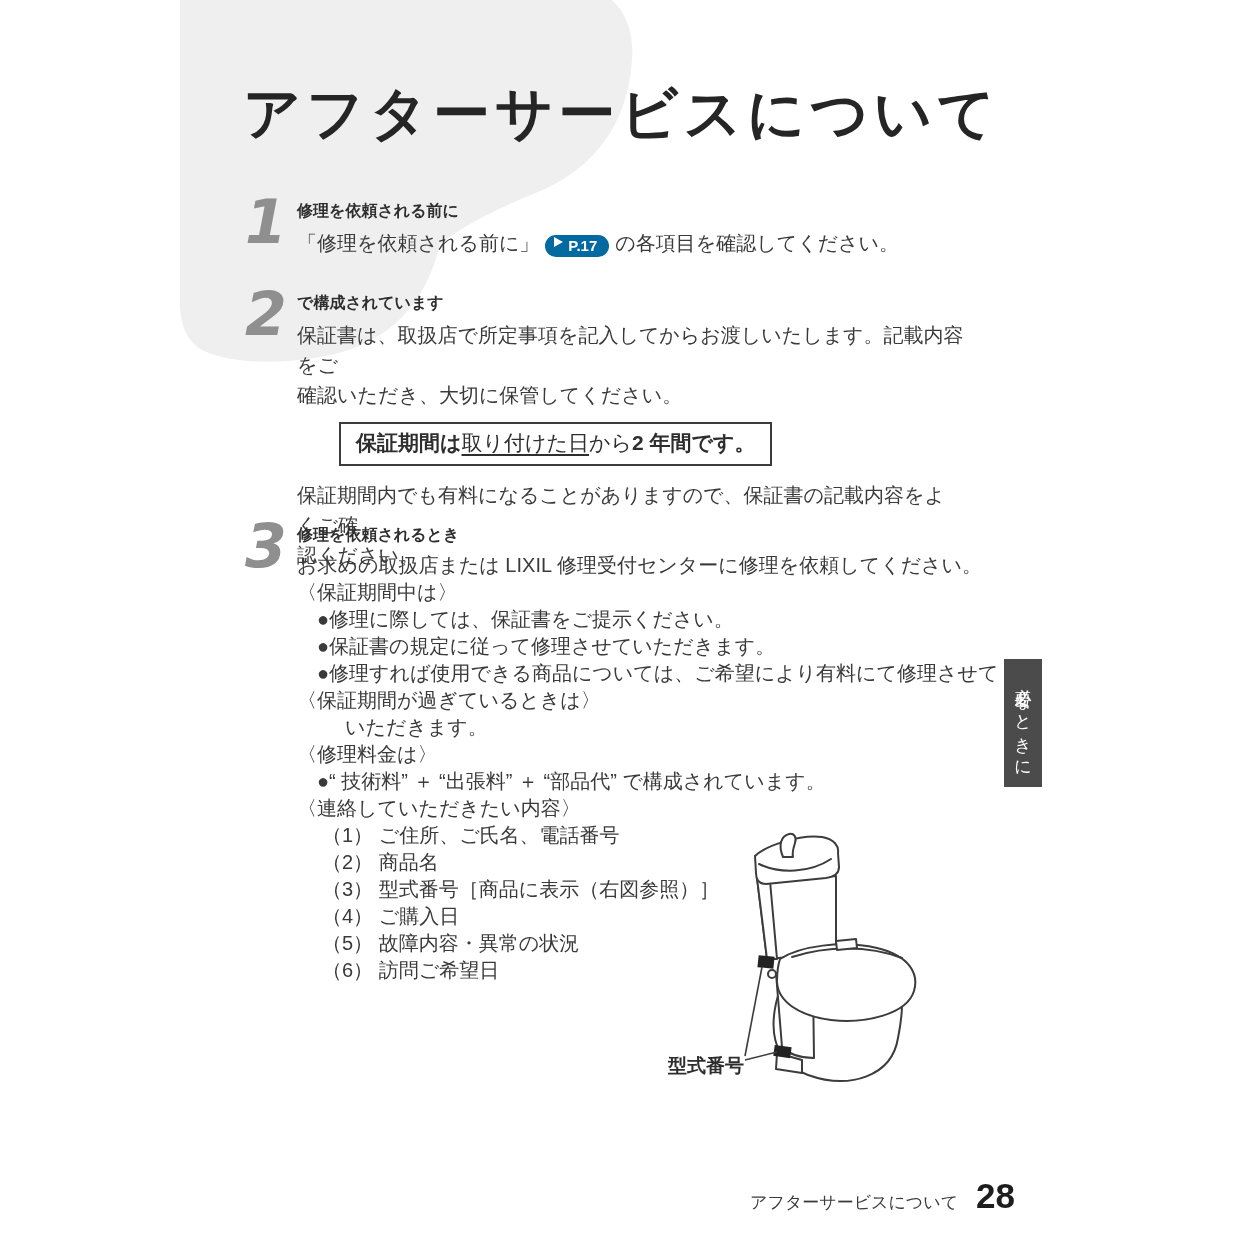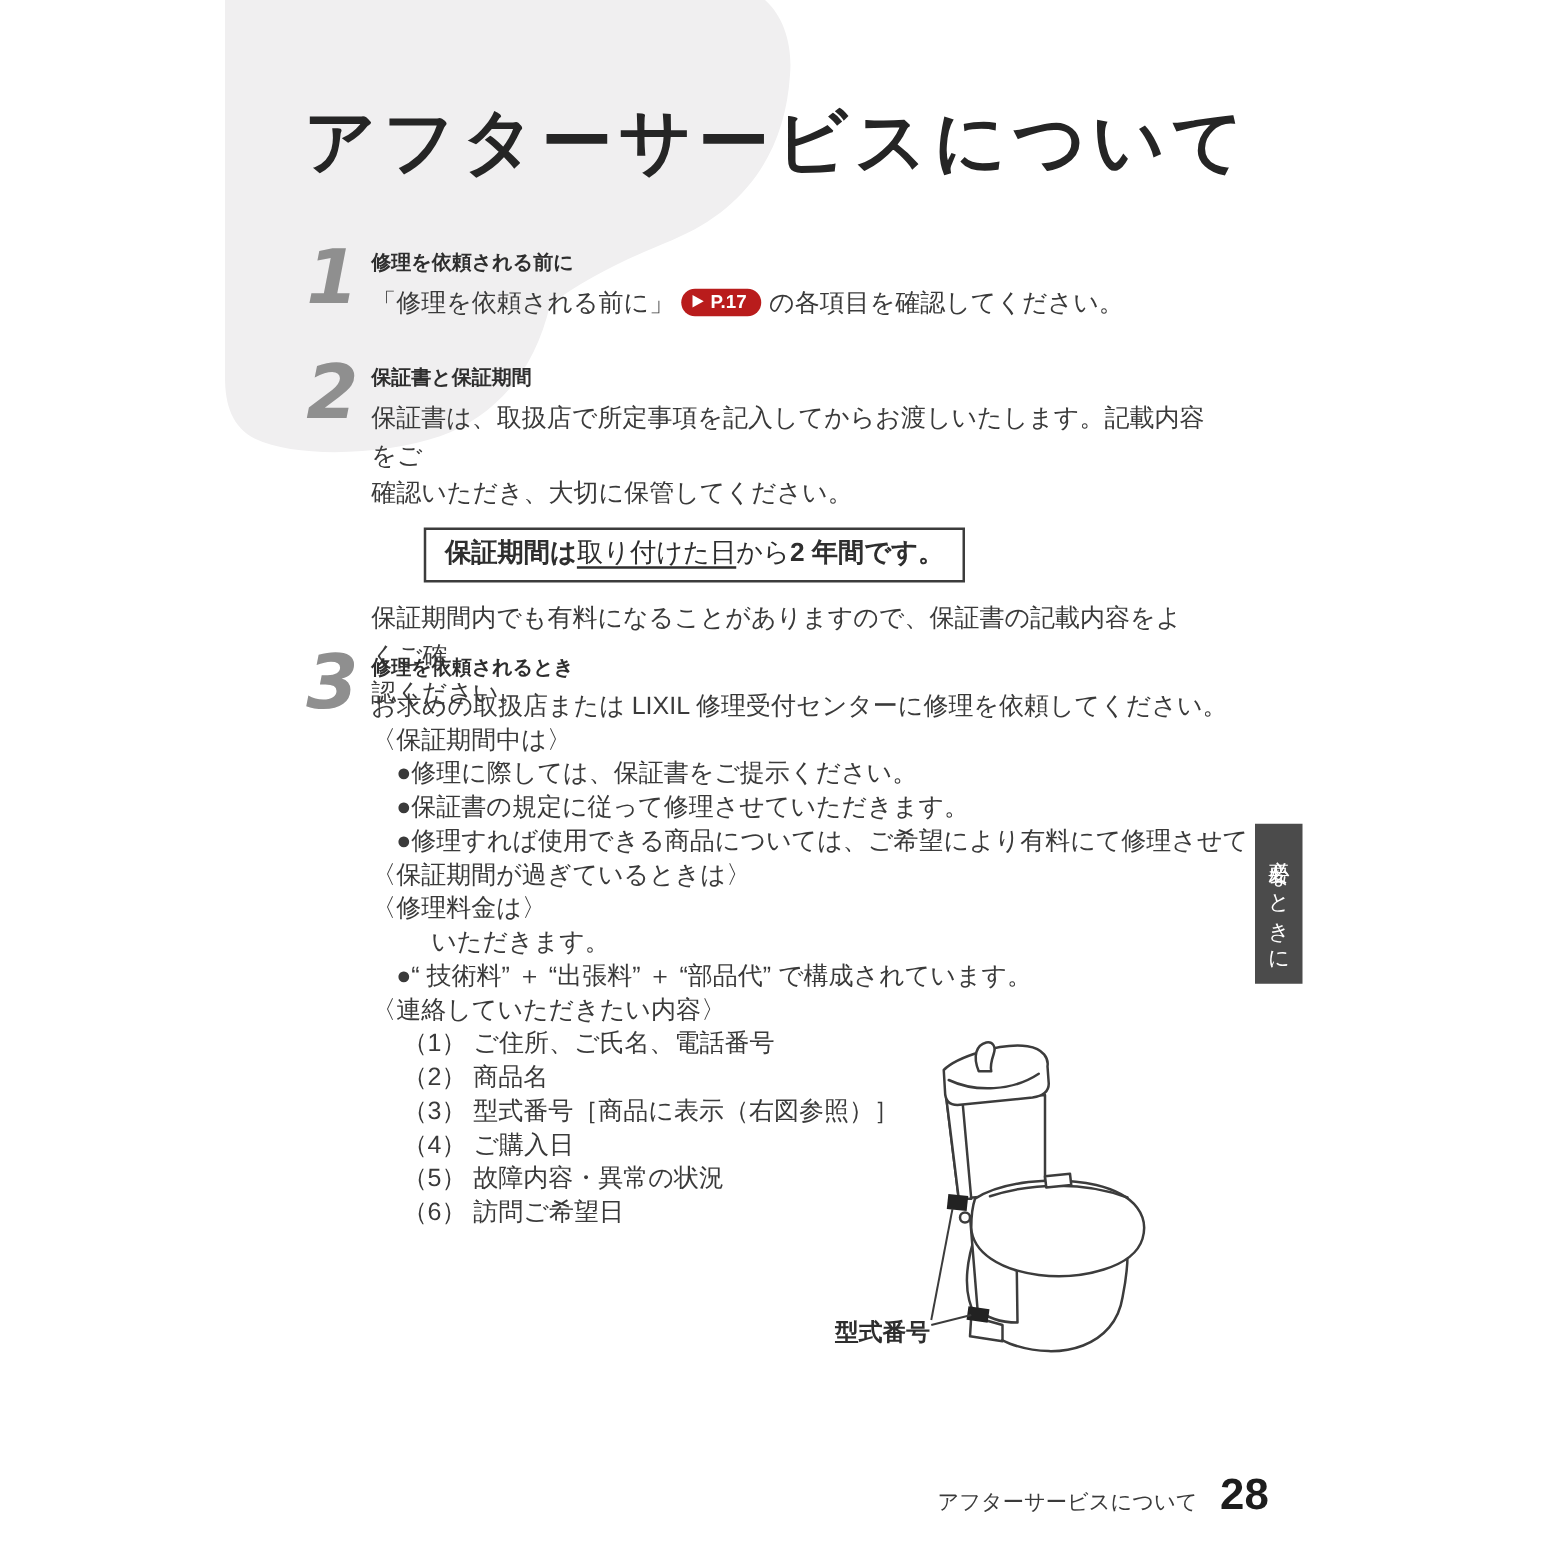--- a/index.html
+++ b/index.html
@@ -23,22 +23,22 @@
     color:#8f8f8f;
   }
   .sec-heading{margin:0 0 4px 0;font-size:16px;line-height:26px;font-weight:bold;color:#2e2e2e;}
   .body-line{margin:0;font-size:20px;line-height:30px;color:#3a3a3a;}
   .l{margin:0;font-size:20px;line-height:27px;color:#3a3a3a;white-space:nowrap;}
   .l-body{padding-left:0;}
   .l-bullet{padding-left:20px;}
   .l-cont{padding-left:48px;}
   .l-num{padding-left:25px;}
   .ref-badge{
-    display:inline-flex;align-items:center;
-    background:#b91c1c;color:#ffffff;border-radius:13px;
+    display:inline-flex;align-items:flex-start;
+    background:#0369a1;color:#ffffff;border-radius:13px;
     padding:2px 12px 3px 9px;margin:0 6px;
     font-size:15px;font-weight:bold;line-height:17px;
     vertical-align:3px;cursor:pointer;
   }
   .play-tri{
     width:0;height:0;display:inline-block;margin-right:5px;
     border-left:9px solid #ffffff;
     border-top:5px solid transparent;
     border-bottom:5px solid transparent;
   }
@@ -83,39 +83,39 @@
   <div class="sec-num">1</div>
   <h2 class="sec-heading">修理を依頼される前に</h2>
   <p class="body-line"><span>「修理を依頼される前に」</span><span class="ref-badge">
         <span class="play-tri"></span>
         <span>P.17</span>
       </span><span>の各項目を確認してください。</span></p>
 </section>
 
 <section class="sec" style="top:290px">
   <div class="sec-num">2</div>
-  <h2 class="sec-heading">保証書と保証期間</h2>
+  <h2 class="sec-heading">で構成されています</h2>
   <p class="body-line">保証書は、取扱店で所定事項を記入してからお渡しいたします。記載内容をご</p>
   <p class="body-line">確認いただき、大切に保管してください。</p>
   <div class="warranty-box"><span class="b">保証期間は</span><span class="u">取り付けた日</span><span>から</span><span class="b">2 年間です。</span></div>
   <p class="body-line">保証期間内でも有料になることがありますので、保証書の記載内容をよくご確</p>
   <p class="body-line">認ください。</p>
 </section>
 
 <section class="sec s3" style="top:522px">
   <div class="sec-num">3</div>
   <h2 class="sec-heading">修理を依頼されるとき</h2>
   <p class="l l-body">お求めの取扱店または LIXIL 修理受付センターに修理を依頼してください。</p>
   <p class="l l-body">〈保証期間中は〉</p>
   <p class="l l-bullet">●修理に際しては、保証書をご提示ください。</p>
   <p class="l l-bullet">●保証書の規定に従って修理させていただきます。</p>
   <p class="l l-bullet">●修理すれば使用できる商品については、ご希望により有料にて修理させて</p>
   <p class="l l-body">〈保証期間が過ぎているときは〉</p>
+  <p class="l l-cont">いただきます。</p>
   <p class="l l-body">〈修理料金は〉</p>
-  <p class="l l-cont">いただきます。</p>
   <p class="l l-bullet">●“ 技術料” ＋ “出張料” ＋ “部品代” で構成されています。</p>
   <p class="l l-body">〈連絡していただきたい内容〉</p>
   <p class="l l-num">（1） ご住所、ご氏名、電話番号</p>
   <p class="l l-num">（2） 商品名</p>
   <p class="l l-num">（3） 型式番号［商品に表示（右図参照）］</p>
   <p class="l l-num">（4） ご購入日</p>
   <p class="l l-num">（5） 故障内容・異常の状況</p>
   <p class="l l-num">（6） 訪問ご希望日</p>
 </section>
 

